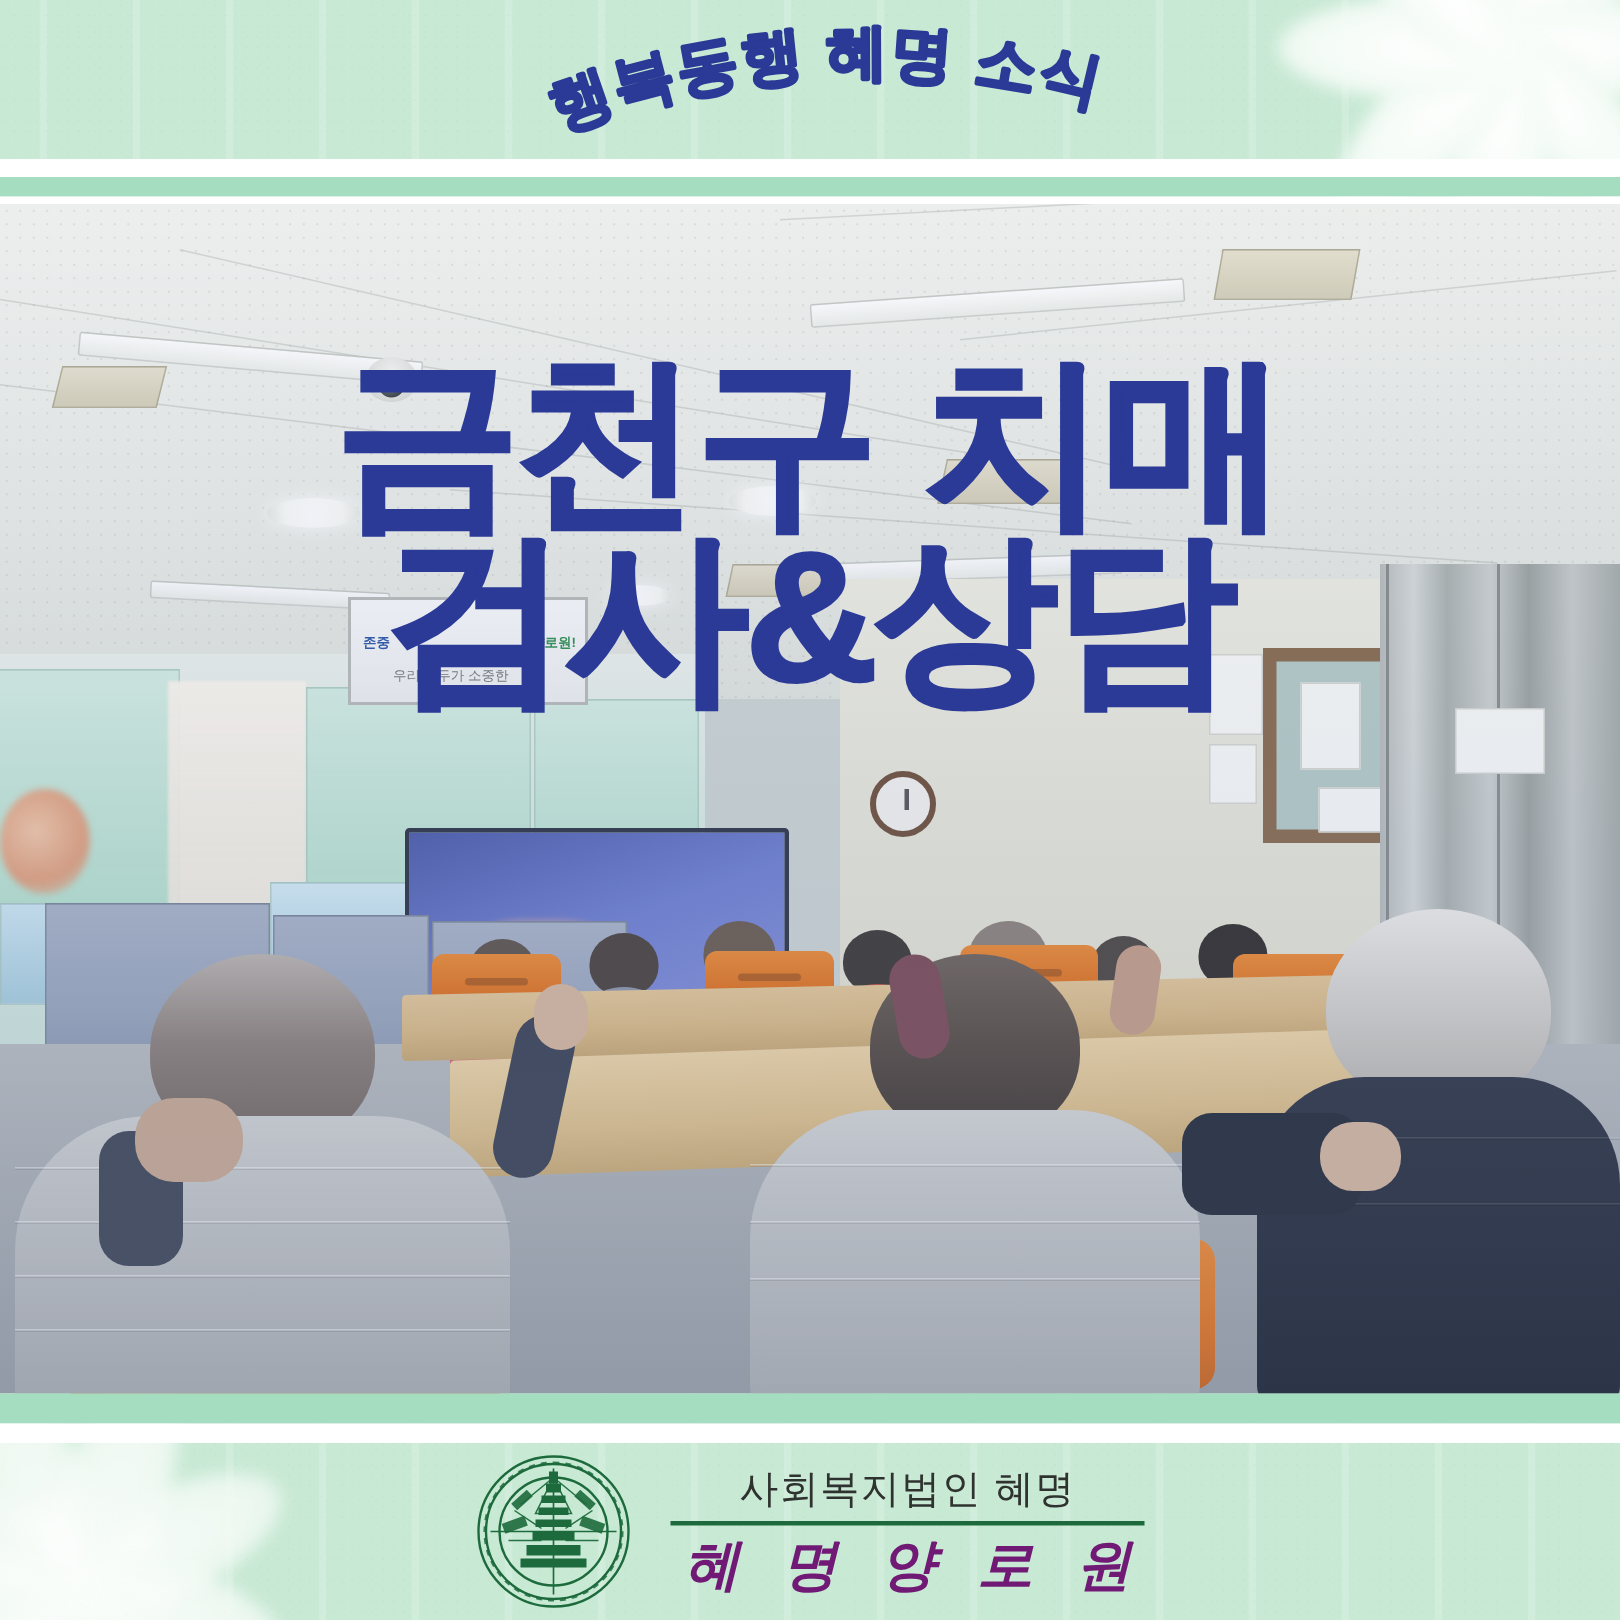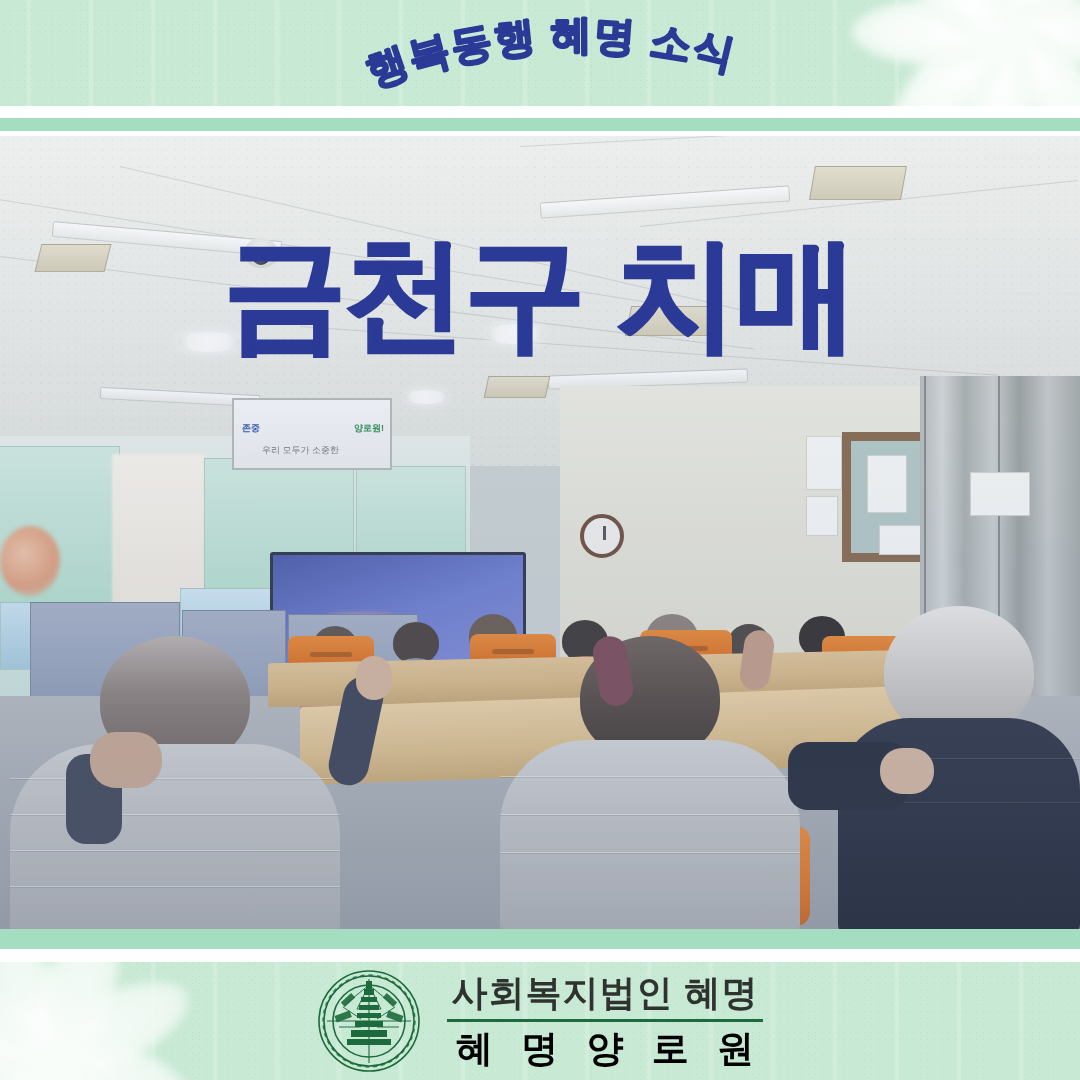--- a/index.html
+++ b/index.html
@@ -266,27 +266,27 @@
   
   .footer {
     position:absolute; left:0; top:962px; width:1080px; height:118px;
     display:flex; align-items:center; justify-content:center;
   }
   .footer-inner { display:flex; align-items:center; gap:26px; }
   .emblem { width:104px; height:104px; flex:0 0 auto; }
   .emblem svg { width:104px; height:104px; display:block; }
   .footer-text { display:flex; flex-direction:column; align-items:center; }
   .org-line1 {
-    font-size:36px; color:#2f3330; font-weight:bold;
+    font-size:26px; color:#2f3330; font-weight:normal;
     letter-spacing:1px; line-height:1.15;
   }
   .org-rule { width:100%; height:3px; background:#1d6b3c; margin:6px 0 7px; }
   .org-line2 {
-    font-size:37px; color:#000000; font-weight:bold;
-    letter-spacing:9px; line-height:1.1; padding-left:9px;
+    font-size:37px; color:#701a75; font-weight:bold;
+    letter-spacing:9px; line-height:1.1; padding-left:9px;font-style:italic;
   }
 </style>
 </head>
 <body>
 
 <div id="poster">
 
   <div class="bg-streaks"></div>
   <div class="bg-grain"></div>
 
@@ -484,20 +484,21 @@
     <div class="arm" style="left:596px; top:500px; width:34px; height:70px; background:#7c4a52; transform:rotate(-10deg);"></div>
     <div class="arm" style="left:742px; top:494px; width:30px; height:60px; background:#c79e84; transform:rotate(8deg);"></div>
 
     <div style="position:absolute; left:0px; top:390px; width:60px; height:70px; background:radial-gradient(circle at 40% 40%, #f6c9a6, #e4a079 60%, rgba(228,160,121,0)); filter:blur(2px); border-radius:50%;"></div>
 
     <div class="photo-haze"></div>
   </div>
 
   <div class="headline">
     <span class="hl l2">금천구 치매</span>
+    <span class="hl l4">검사&amp;상담</span>
   </div>
 
   <div class="stripe green stripe-bot-g"></div>
   <div class="stripe white stripe-bot-w"></div>
 
   <div class="footer">
     <div class="footer-inner">
 
       <div class="emblem">
         <svg viewBox="0 0 104 104" xmlns="http://www.w3.org/2000/svg">

